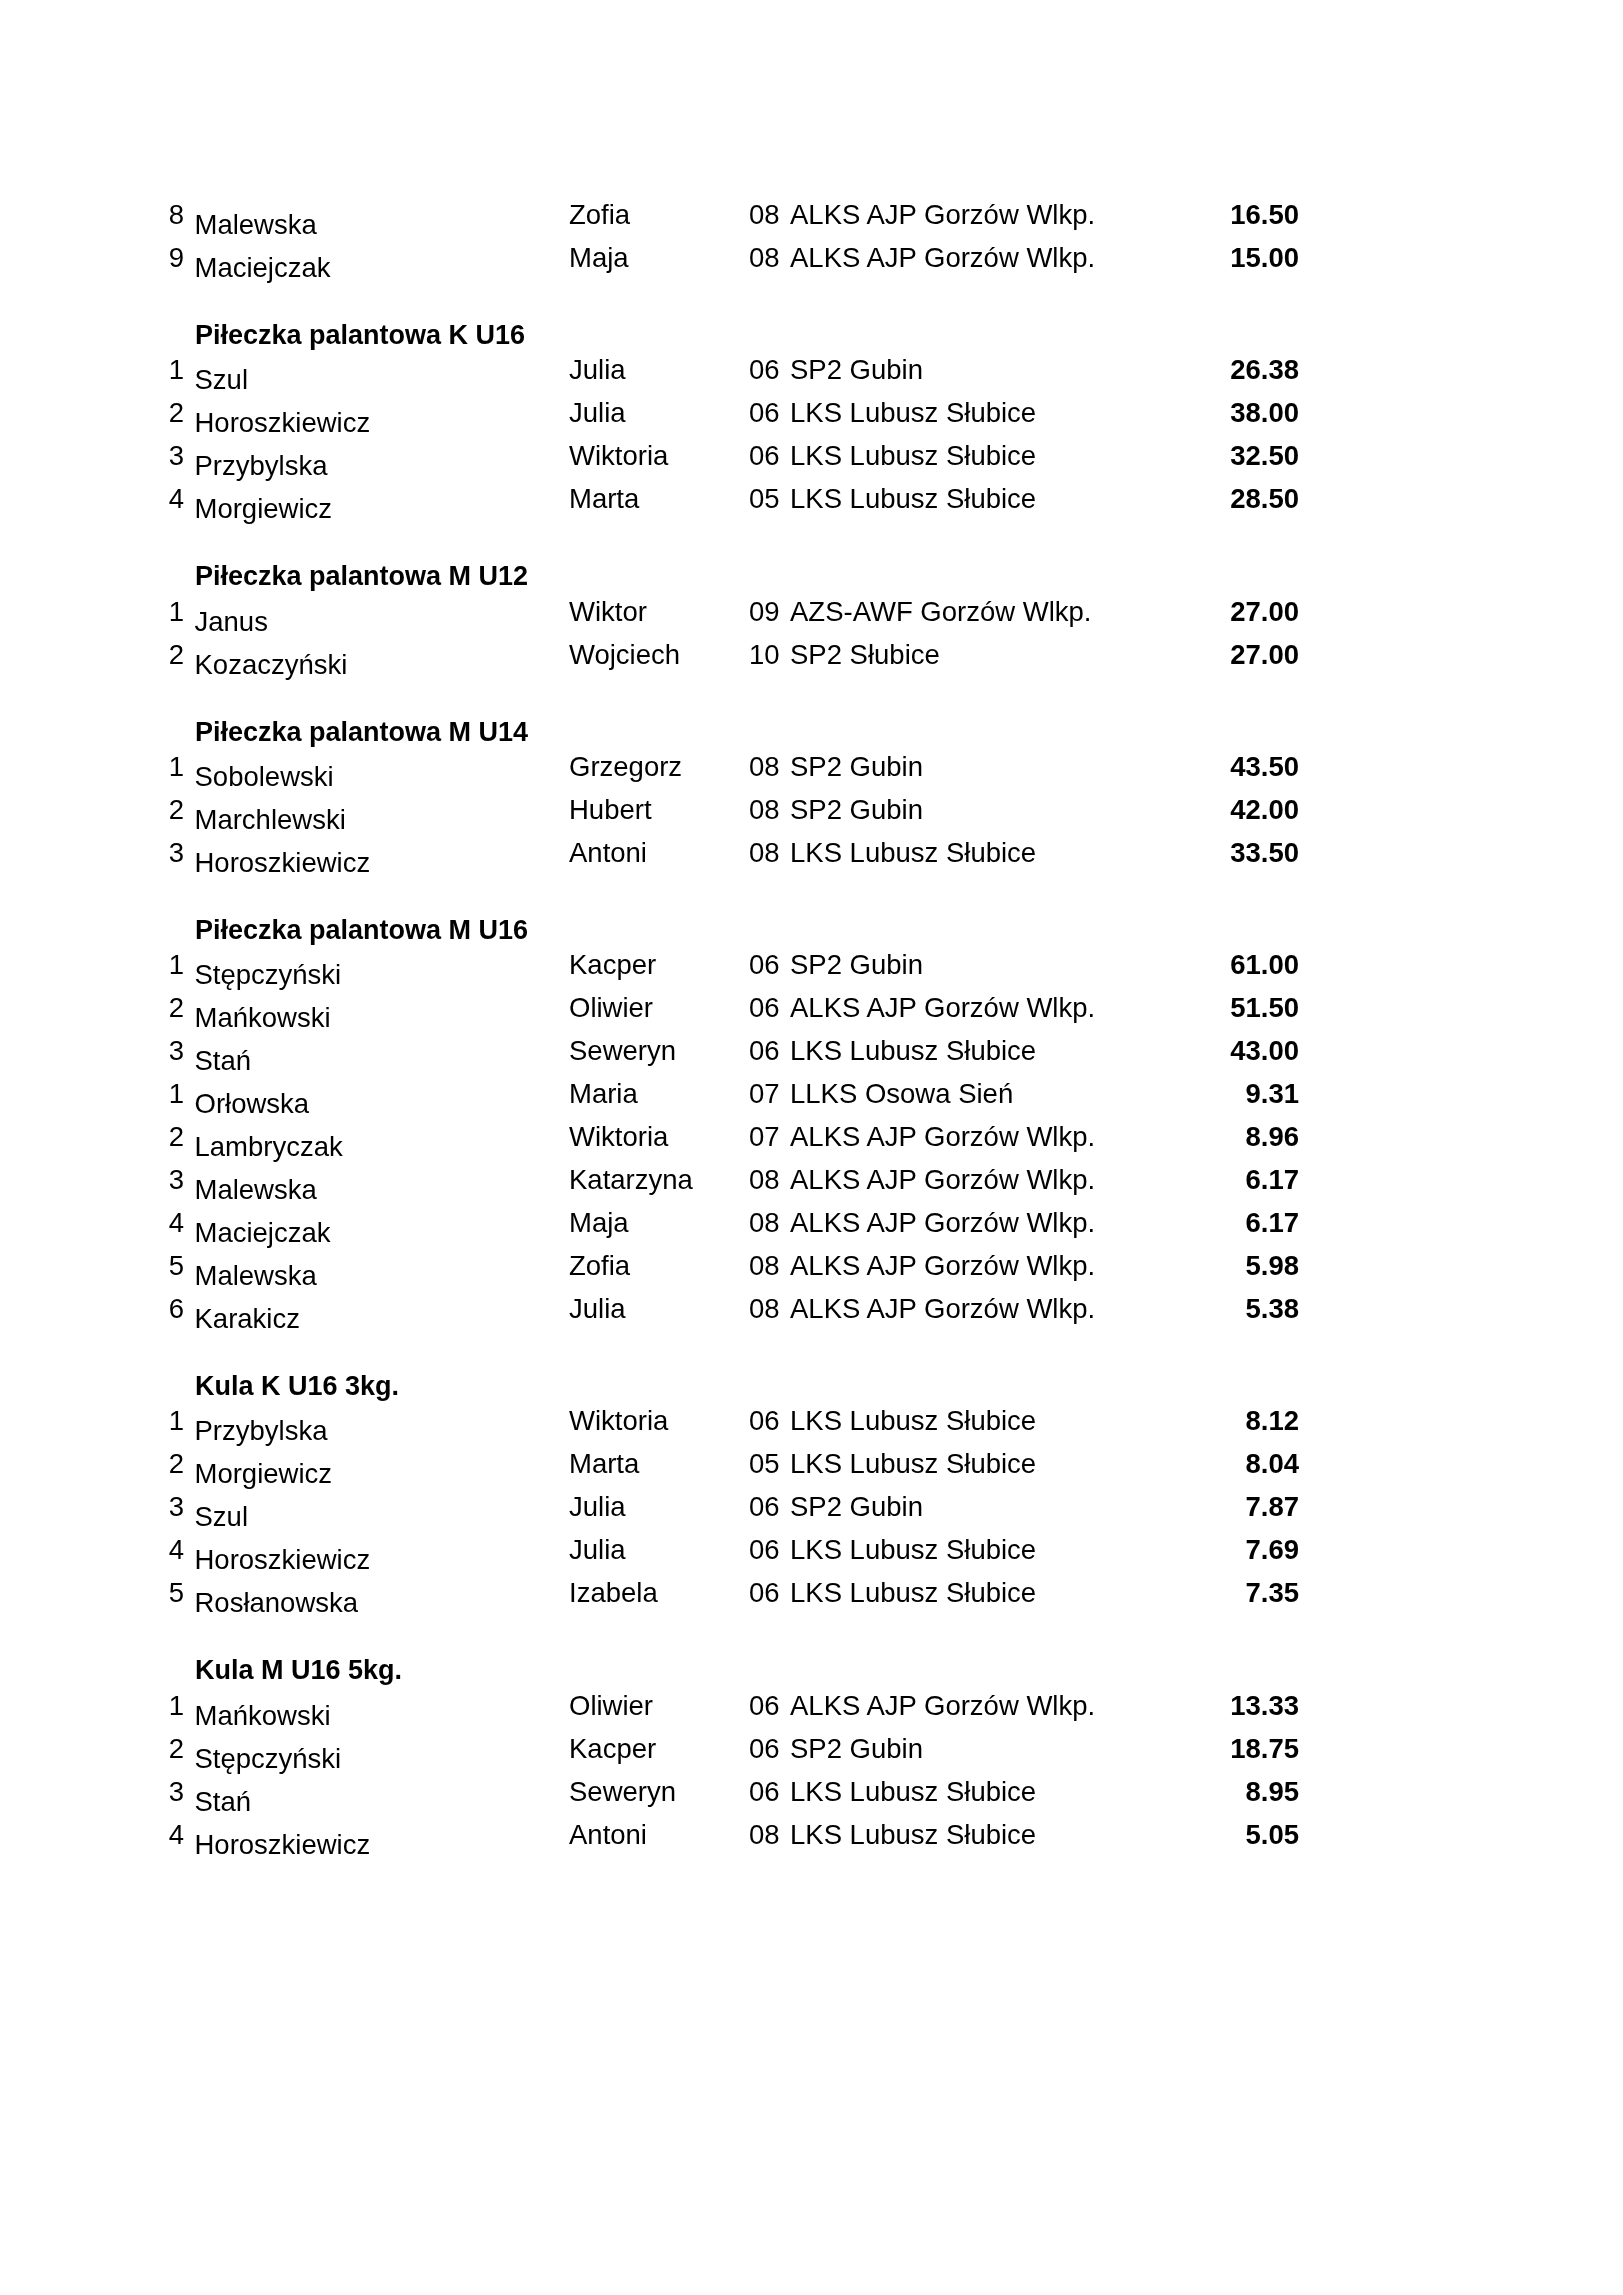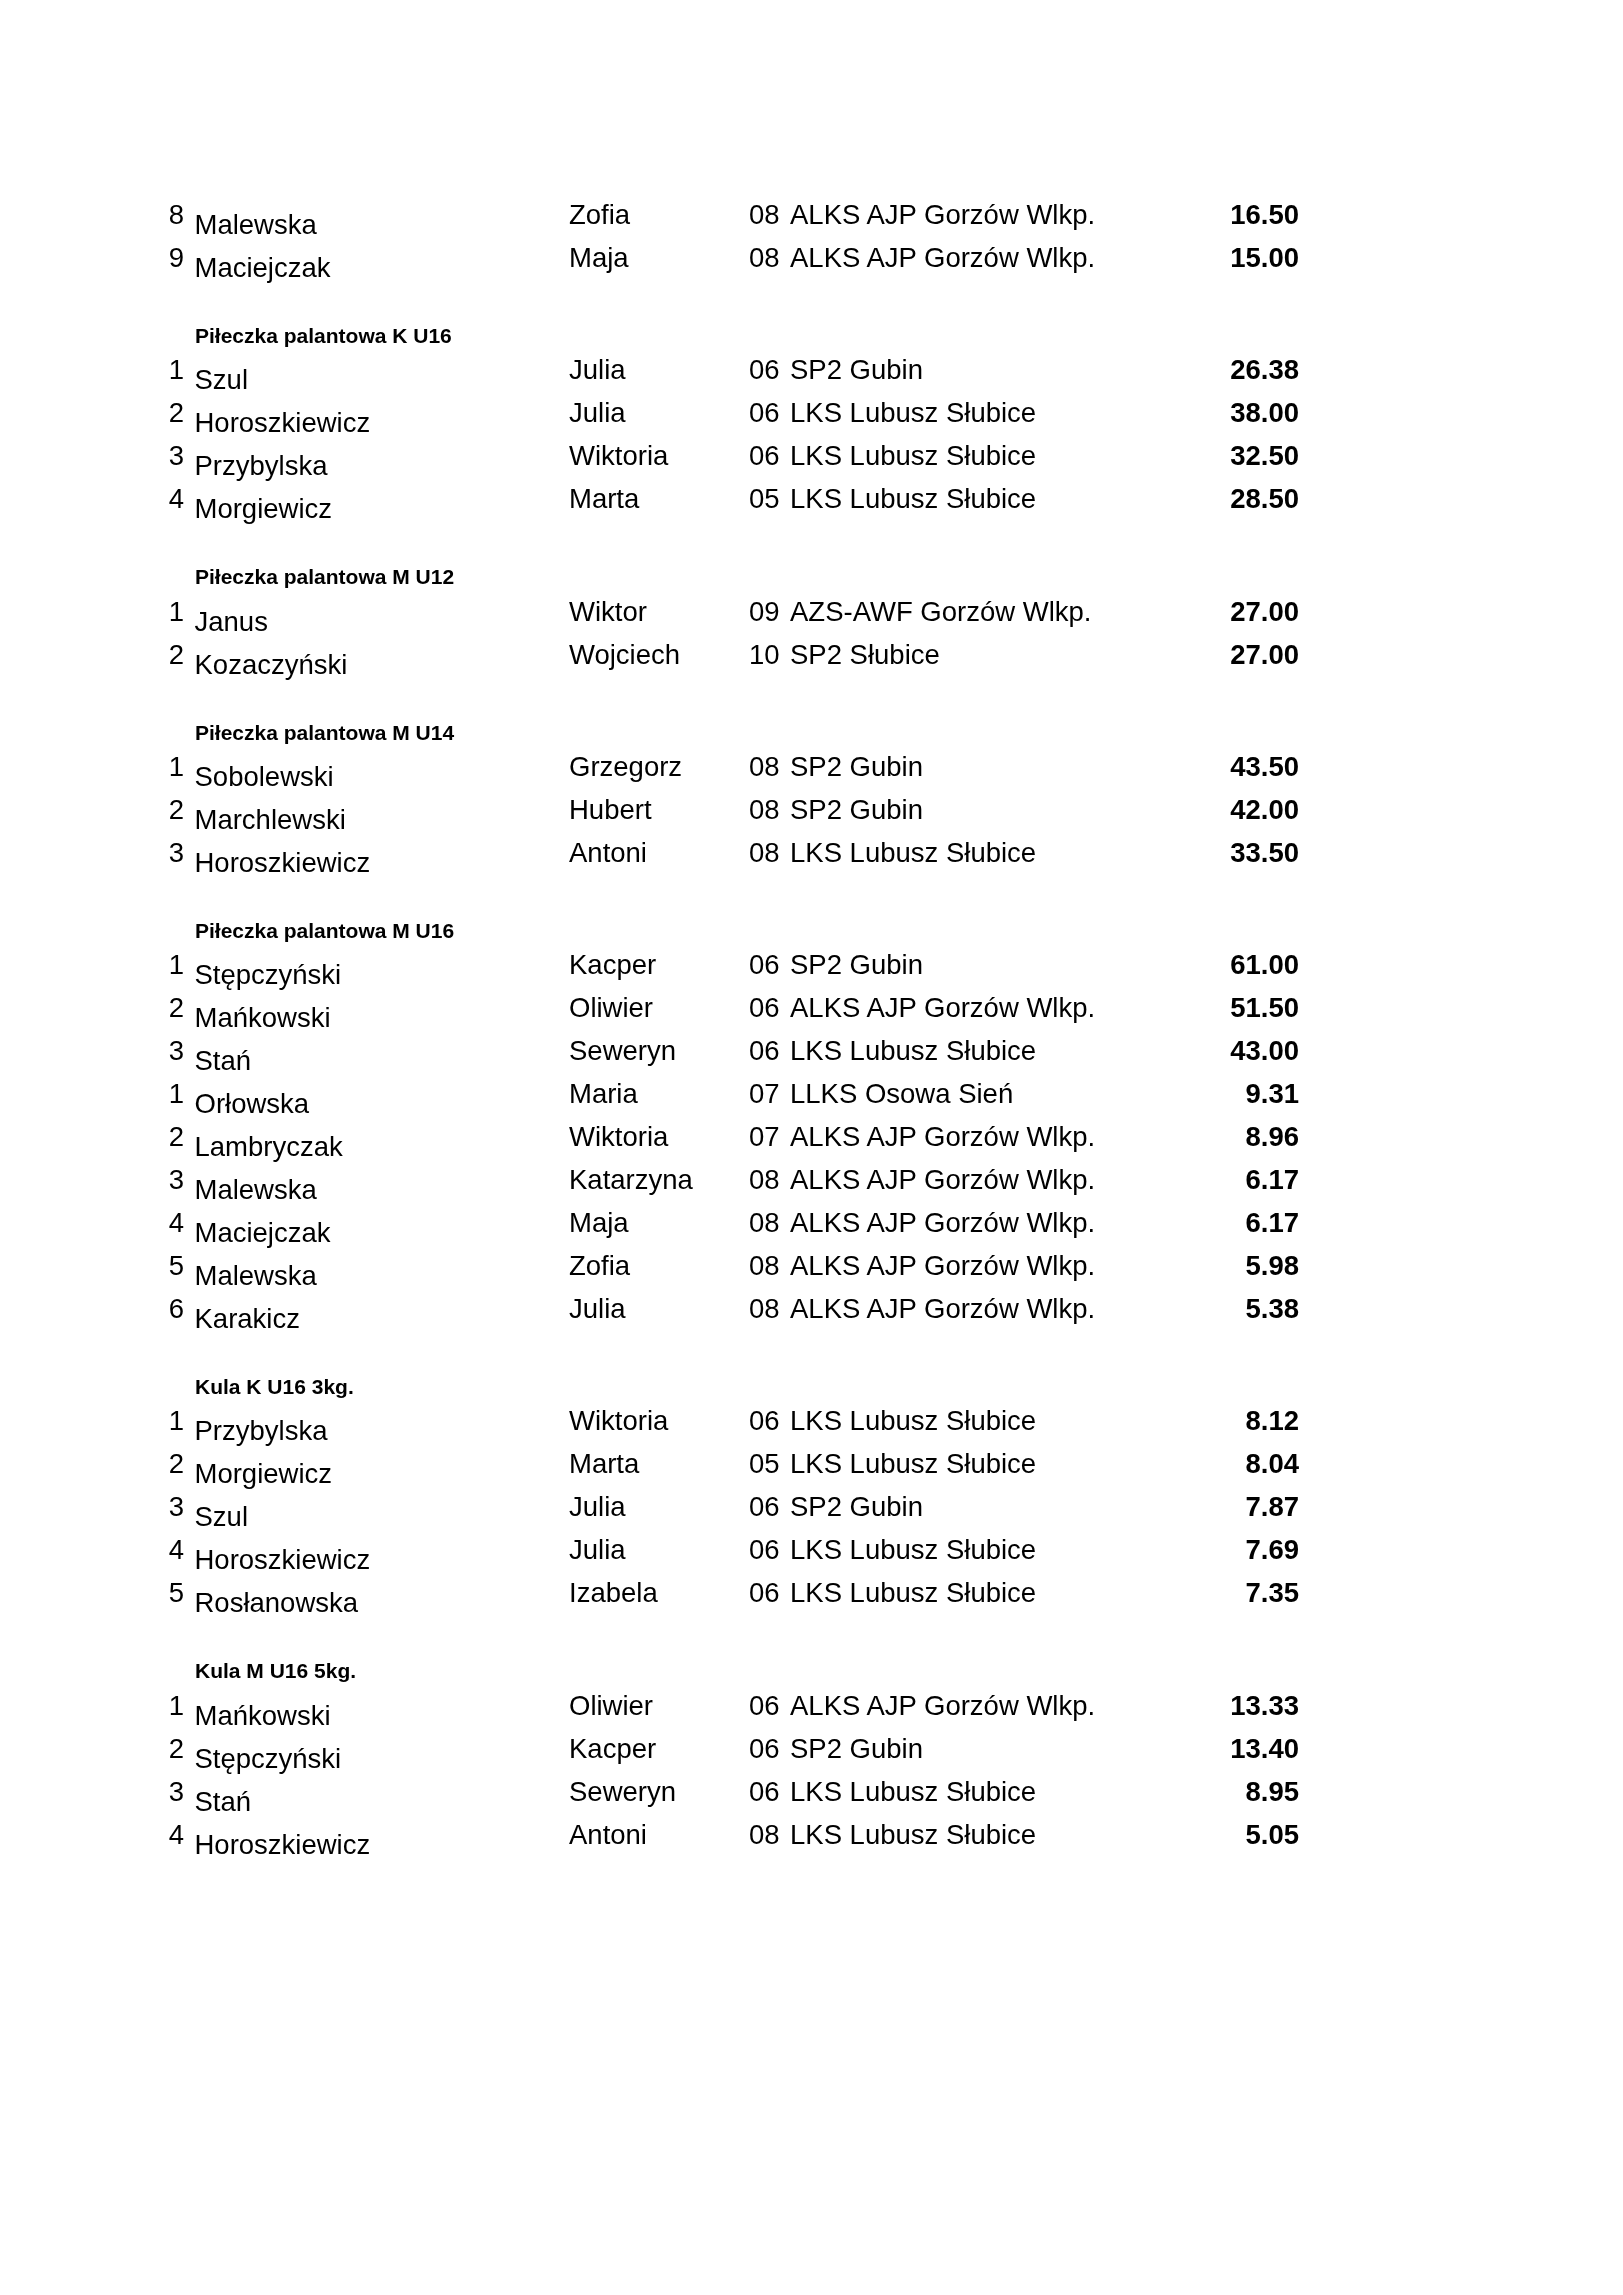--- a/index.html
+++ b/index.html
@@ -15,21 +15,21 @@
     color: #000000;
     overflow: hidden;
   }
   .page {
     position: absolute;
     left: 158px;
     top: 198px;
     width: 1141px;
   }
   .section-title {
-    font-size: 21px;
+    font-size: 27px;
     font-weight: bold;
     line-height: 33px;
     margin: 35px 0 1.3px 37px;
     white-space: nowrap;
   }
   .section:first-child .section-title:empty {
     display: none;
   }
   .result-row {
     display: grid;
@@ -319,21 +319,21 @@
     <span class="cell-club">ALKS AJP Gorzów Wlkp.</span>
     <span class="cell-result">13.33</span>
   </div>
 
   <div class="result-row">
     <span class="cell-rank">2</span>
     <span class="cell-last">Stępczyński</span>
     <span class="cell-first">Kacper</span>
     <span class="cell-year">06</span>
     <span class="cell-club">SP2 Gubin</span>
-    <span class="cell-result">13.40</span>
+    <span class="cell-result">18.75</span>
   </div>
 
   <div class="result-row">
     <span class="cell-rank">3</span>
     <span class="cell-last">Stań</span>
     <span class="cell-first">Seweryn</span>
     <span class="cell-year">06</span>
     <span class="cell-club">LKS Lubusz Słubice</span>
     <span class="cell-result">8.95</span>
   </div>

